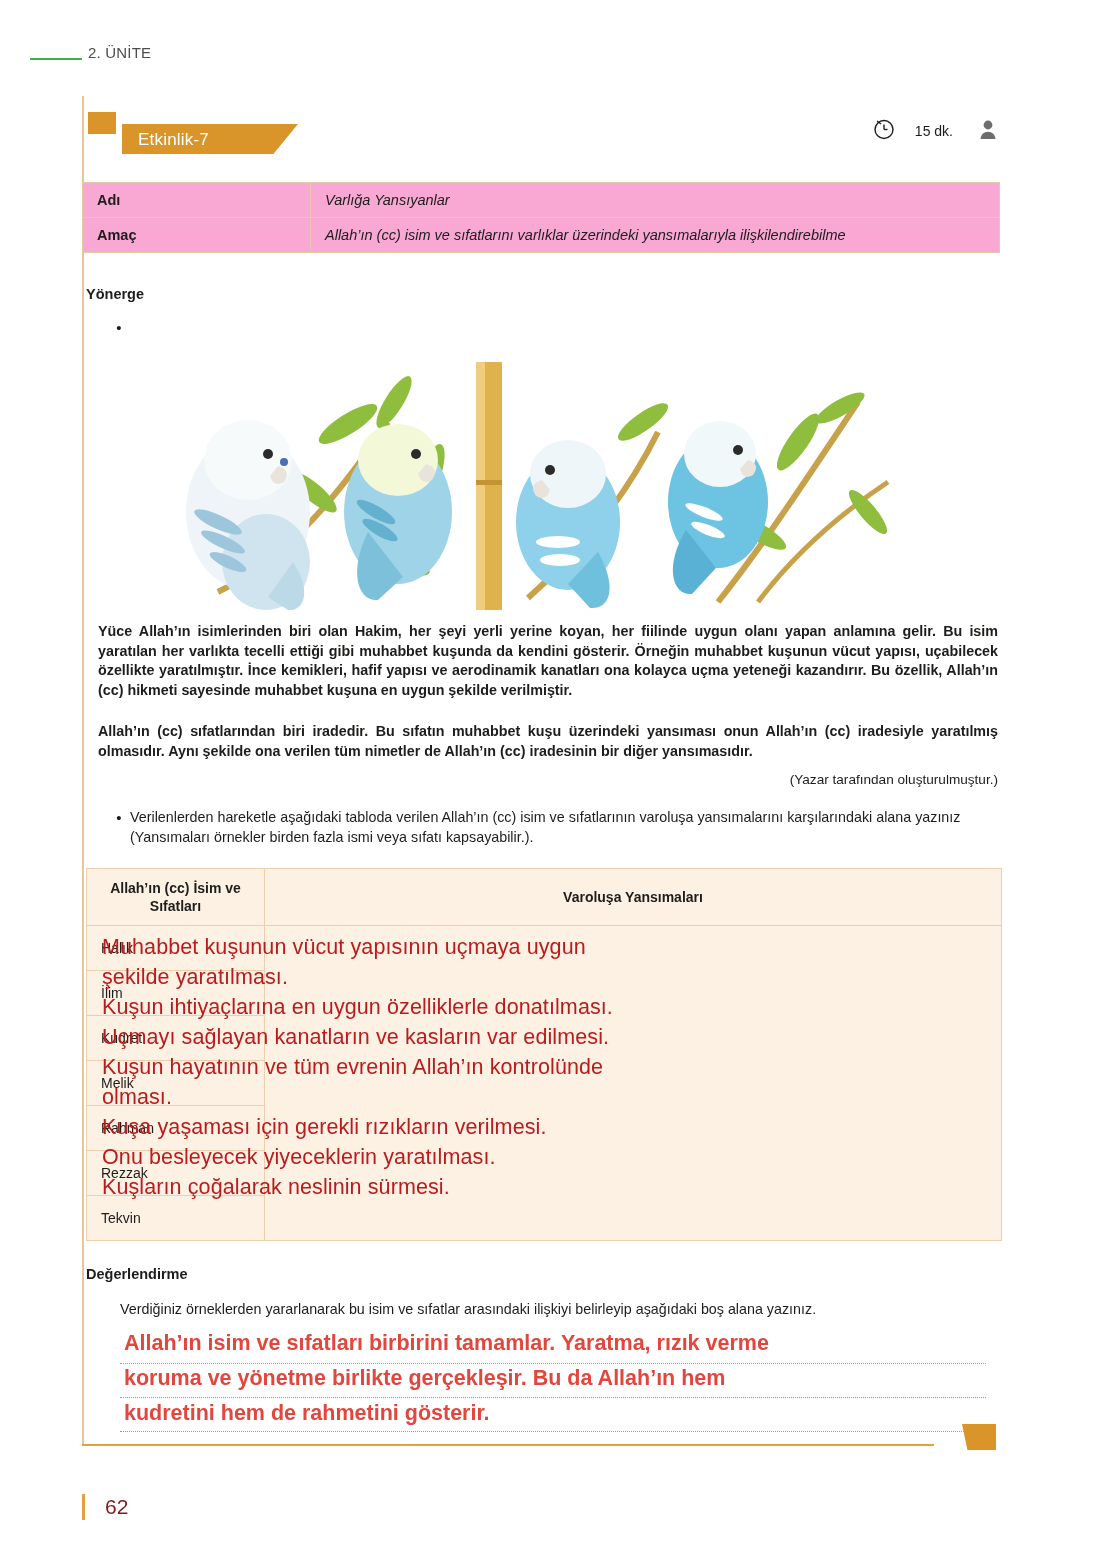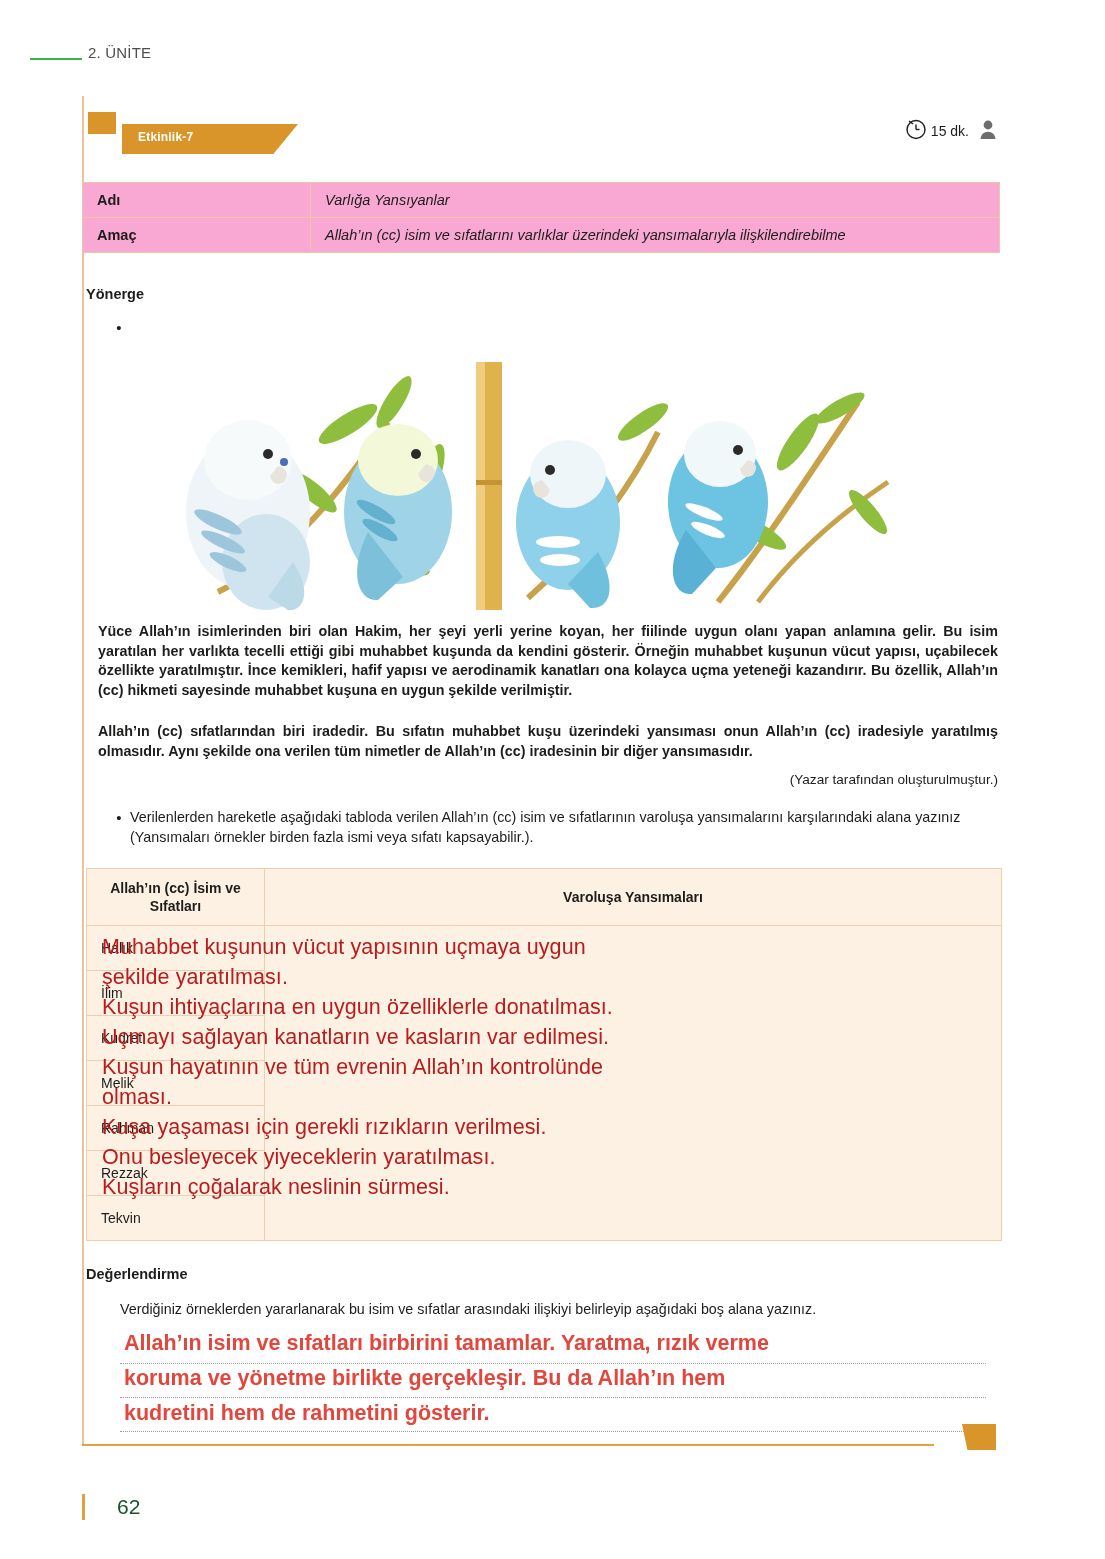--- a/index.html
+++ b/index.html
@@ -52,22 +52,22 @@
     position: absolute;
     left: 962px; top: 1424px;
     width: 34px; height: 26px;
     background: #d9952a;
     clip-path: polygon(0 0, 100% 0, 100% 100%, 16% 100%);
   }
   .page-number {
     position: absolute;
     left: 82px; top: 1494px;
     font-size: 21px;
-    color: #14532d;
-    padding-left: 32px;
+    color: #7f1d1d;
+    padding-left: 20px;
     border-left: 3px solid #e0a23c;
     line-height: 26px;
   }
 
   
   .activity-banner {
     position: absolute;
     left: 88px; top: 112px;
     width: 210px; height: 34px;
   }
@@ -81,30 +81,30 @@
     position: absolute;
     left: 34px; top: 12px;
     width: 176px; height: 30px;
     background: #d9952a;
     clip-path: polygon(0 0, 100% 0, 86% 100%, 0 100%);
   }
   .banner-ribbon span {
     position: absolute;
     left: 16px; top: 6px;
     color: #ffffff;
-    font-size: 12px;
-    font-weight: bold;
+    font-size: 17px;
+    font-weight: normal;
     letter-spacing: .2px;
   }
   .meta-right {
     position: absolute;
     right: 108px; top: 118px;
     display: flex;
     align-items: center;
-    gap: 4px;
+    gap: 20px;
   }
   .clock-icon { display: block; }
   .duration-text { font-size: 14px; color: #1d1d1b; }
   .person-icon { margin-left: 6px; }
 
   
   .info-table {
     position: absolute;
     left: 82px; top: 182px;
     width: 918px;

